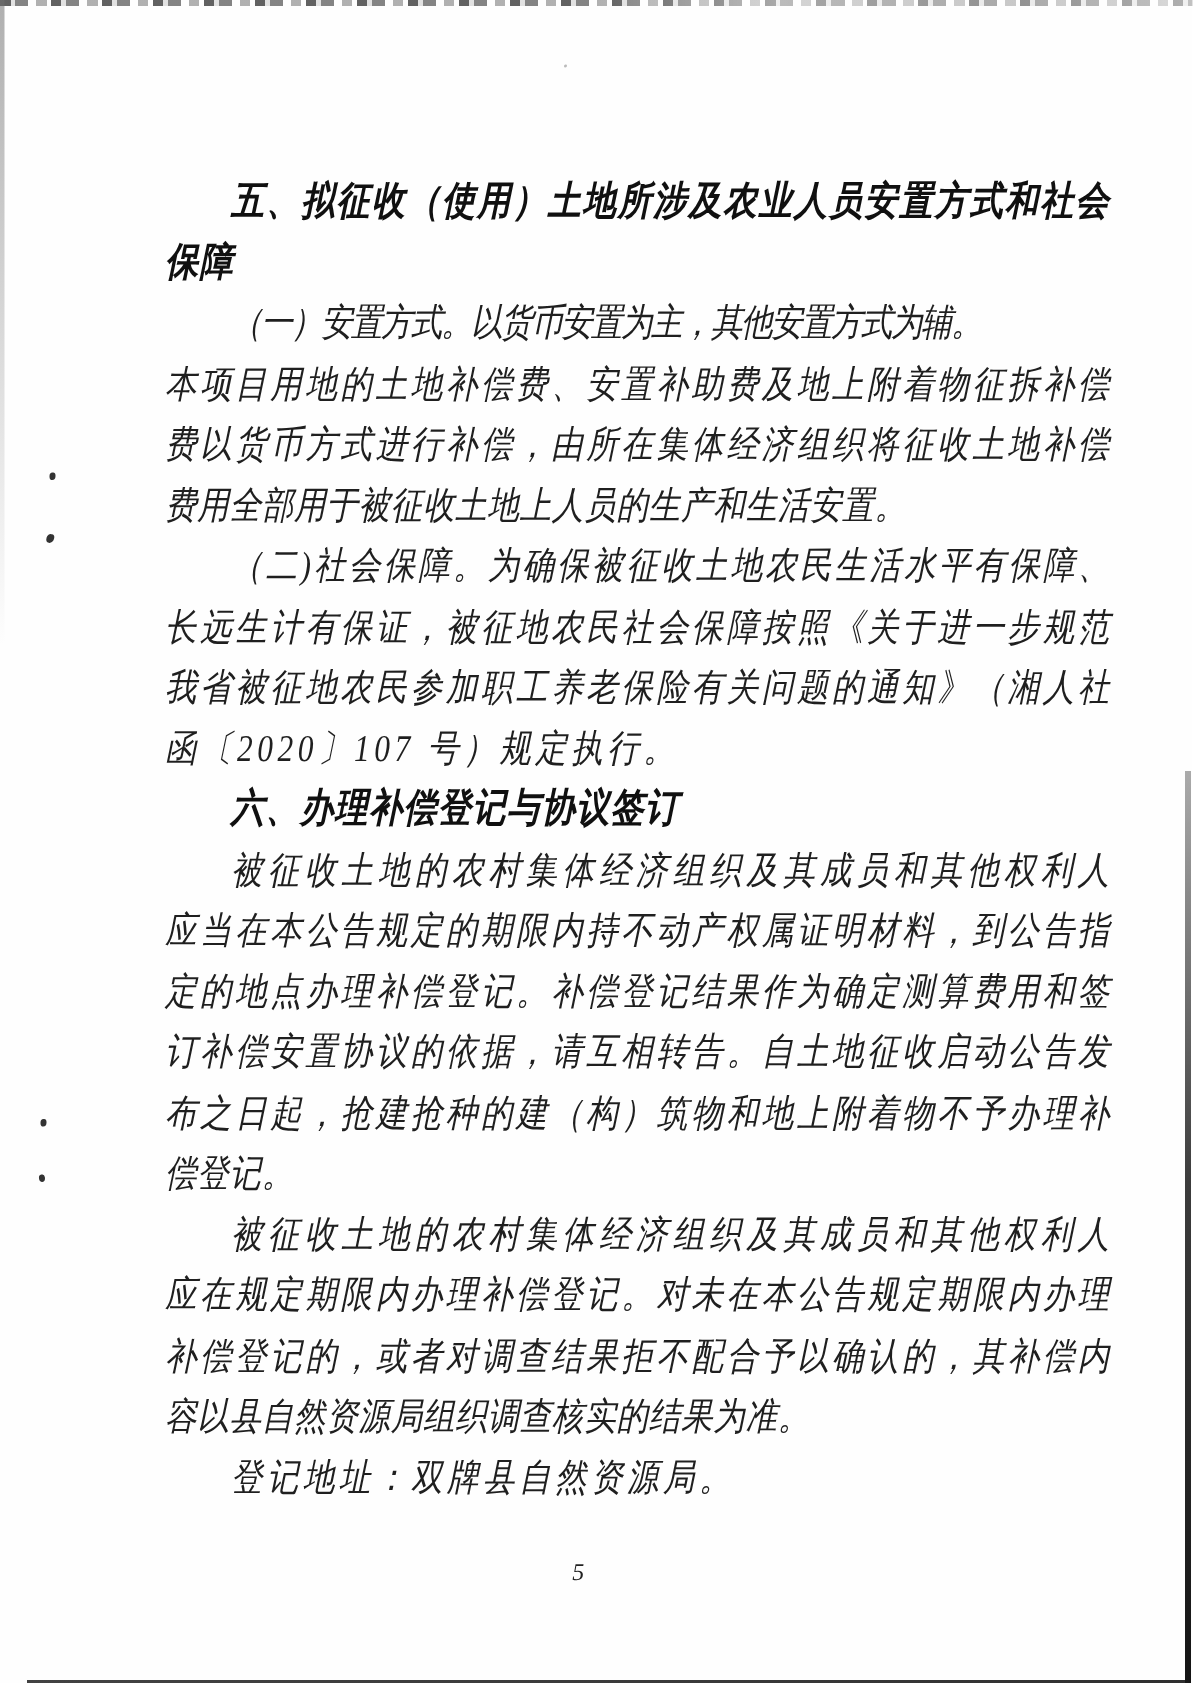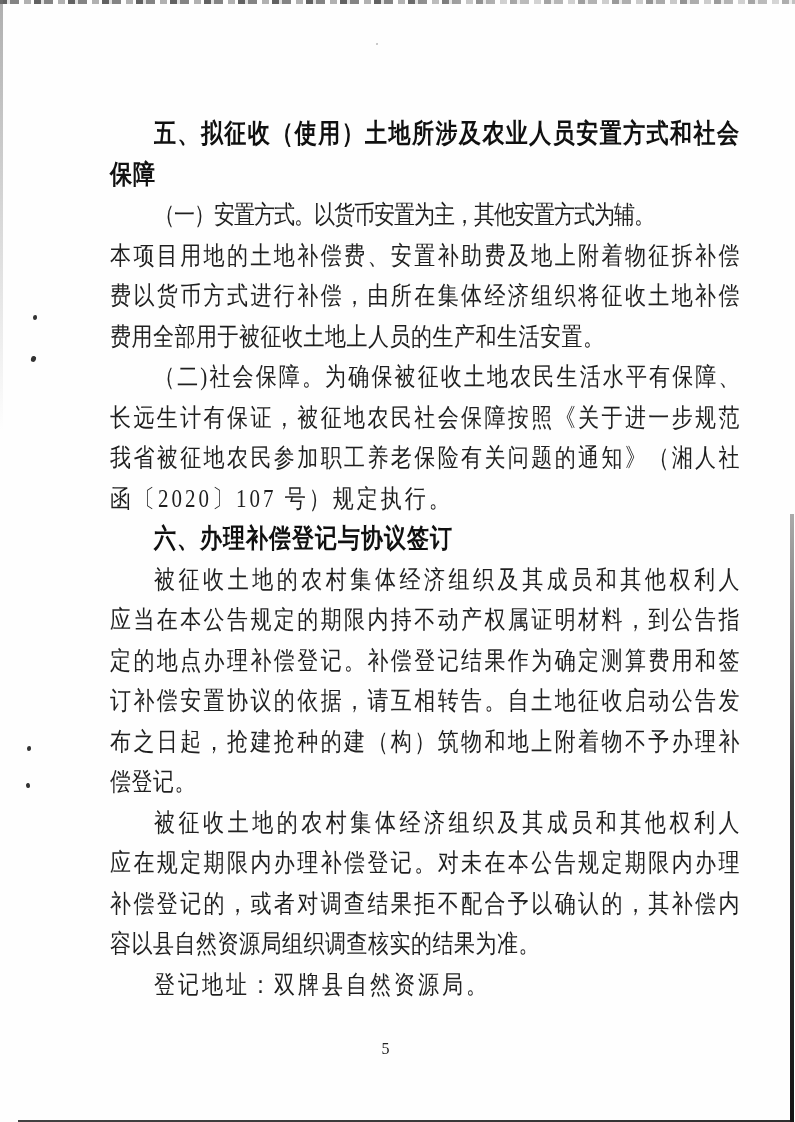--- a/index.html
+++ b/index.html
@@ -1,21 +1,21 @@
 <!DOCTYPE html>
 <html><head>
 <meta charset="utf-8">
 <style>
   html,body{margin:0;padding:0;}
   body{
     width:795px;height:1122px;position:relative;overflow:hidden;
     background:#ffffff;
     font-family:"Liberation Serif","DejaVu Serif",serif;
   }
-  .page{position:absolute;inset:0;background:#fefefe;}
+  .page{position:absolute;inset:0;background:#fefefe;font-style:italic;}
   
   .content{position:absolute;left:110px;top:114px;width:630px;}
   .line{
     height:40.5px;line-height:40.5px;
     font-size:21px;color:#1f1f1f;
     white-space:nowrap;
     letter-spacing:0.5px;
     transform:scaleY(1.2);
     transform-origin:50% 50%;
   }

